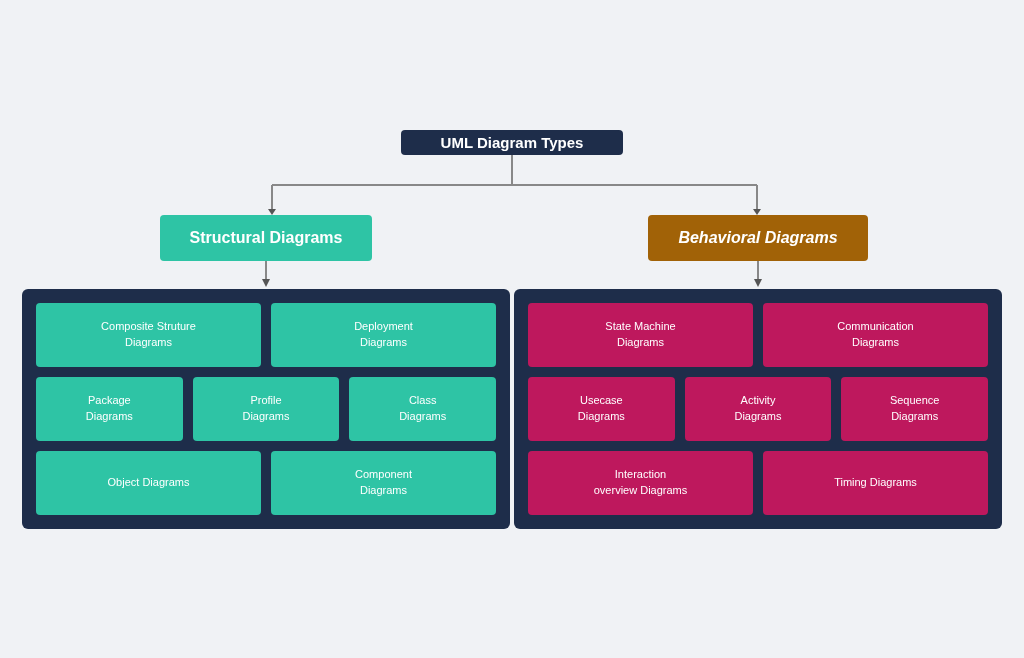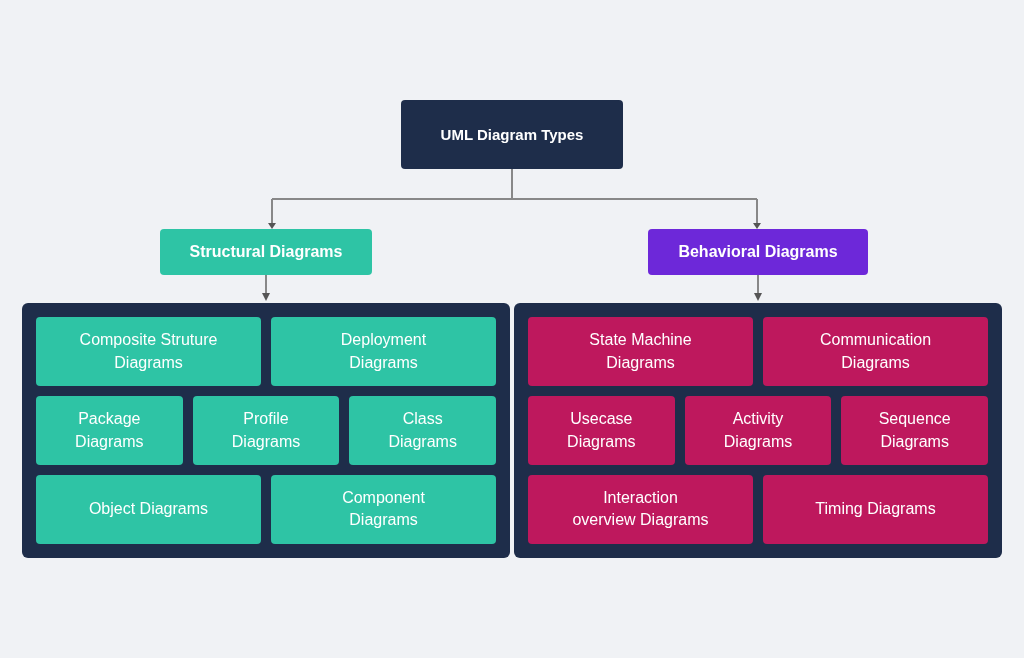--- a/index.html
+++ b/index.html
@@ -17,21 +17,21 @@
       width: 980px;
       display: flex;
       flex-direction: column;
       align-items: center;
       gap: 0;
     }
     
     .root-node {
       background: #1e2d4a;
       color: #fff;
-      padding: 26px 40px;
+      padding: 4px 40px;
       border-radius: 4px;
       font-size: 15px;
       font-weight: 600;
       text-align: center;
       position: relative;
     }
     
     .tree-svg {
       display: block;
     }
@@ -53,30 +53,30 @@
     .category-node {
       padding: 14px 30px;
       border-radius: 4px;
       font-size: 16px;
       font-weight: 600;
       color: #fff;
       text-align: center;
       min-width: 200px;
     }
     .category-structural { background: #2ec4a5; }
-    .category-behavioral { background: #6d28d9; }
+    .category-behavioral { background: #a16207; font-style: italic; }
 
     
     .item-node {
       background: #2ec4a5;
       color: #fff;
       border-radius: 4px;
       padding: 12px 10px;
       text-align: center;
-      font-size: 16px;
+      font-size: 11px;
       font-weight: 500;
       line-height: 1.4;
       display: flex;
       align-items: center;
       justify-content: center;
       min-height: 64px;
     }
     .item-node.teal-dark {
       background: #be185d;
     }

